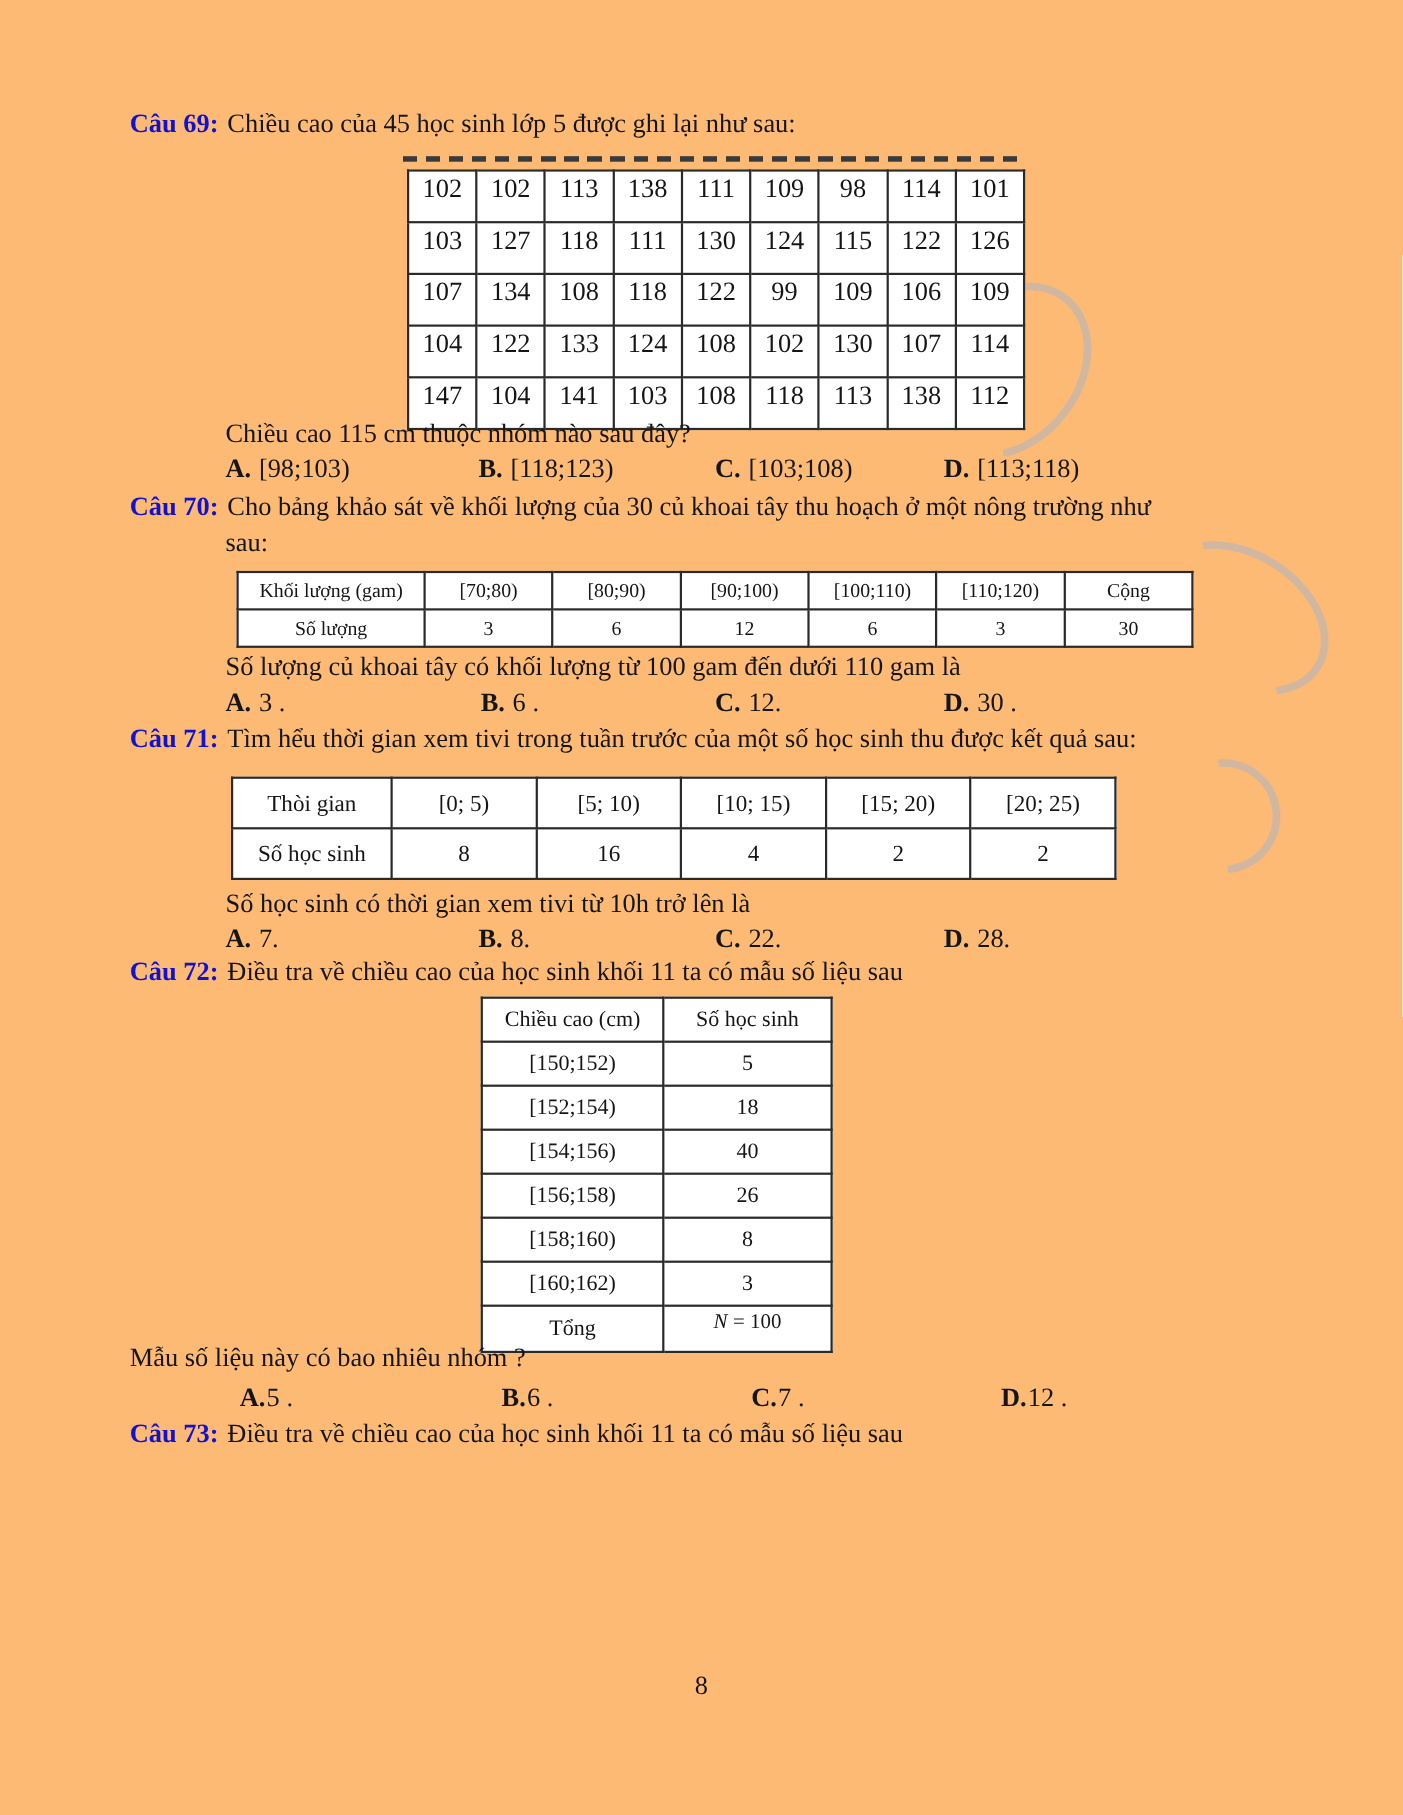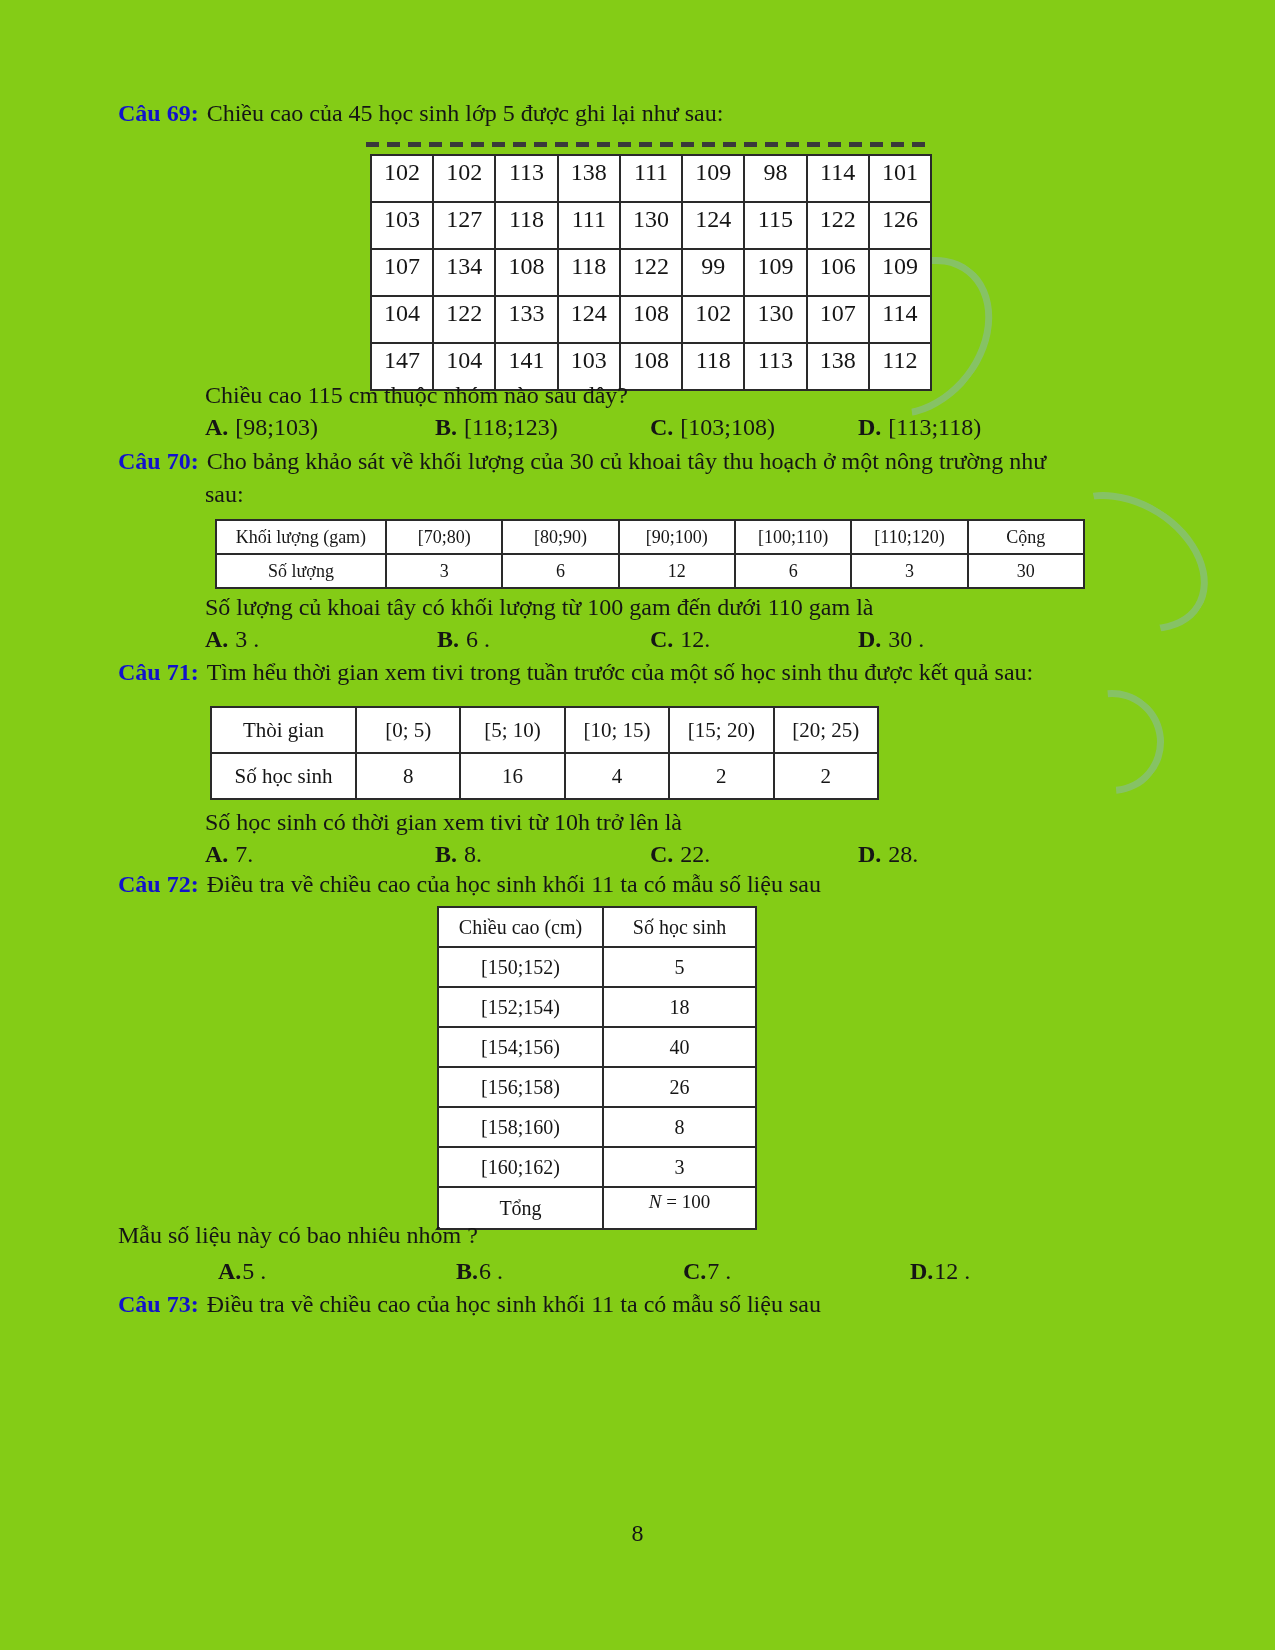--- a/index.html
+++ b/index.html
@@ -1,35 +1,35 @@
 <!DOCTYPE html>
 <html style="--accent: #1212cc;"><head>
 <meta charset="utf-8">
 <style>
   html,body{margin:0;padding:0;background:#fff;}
-  .page{position:relative;width:1275px;height:1650px;background:#84cc16;overflow:hidden;
+  .page{position:relative;width:1275px;height:1650px;background:#fdba74;overflow:hidden;
         font-family:"Liberation Serif",serif;color:#151515;}
   .abs{position:absolute;}
   .qline{font-size:24px;white-space:nowrap;}
   .qlabel{font-weight:bold;color:var(--accent,#1212cc);margin-right:8px;}
   .subline{font-size:24px;white-space:nowrap;}
   
   .opts{position:absolute;left:0;width:1106px;height:32px;}
   .opt{position:absolute;font-size:24px;white-space:nowrap;}
   .opt b{font-weight:bold;margin-right:7px;}
   .opts.tight .opt b{margin-right:1px;}
   
   table{border-collapse:collapse;table-layout:fixed;position:absolute;background:#fff;}
   td{border:2px solid #2a2a2a;text-align:center;overflow:hidden;}
   .t69{left:370px;top:154px;width:562px;}
   .t69 td{height:41px;font-size:24px;vertical-align:top;padding-top:3px;}
   .t70{left:215px;top:519px;width:870px;}
   .t70 td{height:30px;font-size:18px;vertical-align:middle;}
   .t70 col.c0{width:170px;}
-  .t71{left:210px;top:706px;width:669px;}
+  .t71{left:210px;top:706px;width:805px;}
   .t71 td{height:42px;font-size:21px;vertical-align:middle;}
   .t71 col.c0{width:145px;}
   .t72{left:437px;top:906px;width:320px;}
   .t72 td{height:36px;font-size:20px;vertical-align:middle;}
   .t72 col.c0{width:165px;}
   .t72 .num{font-size:19px;vertical-align:top;padding-top:3px;}
   .t72 .it{font-style:italic;margin-right:5px;}
   
   .artifact{height:5px;background:repeating-linear-gradient(90deg,#3a3a3a 0 13px,transparent 13px 21px);}
   .wm{position:absolute;border:7px solid rgba(140,180,230,0.38);border-radius:50%;

